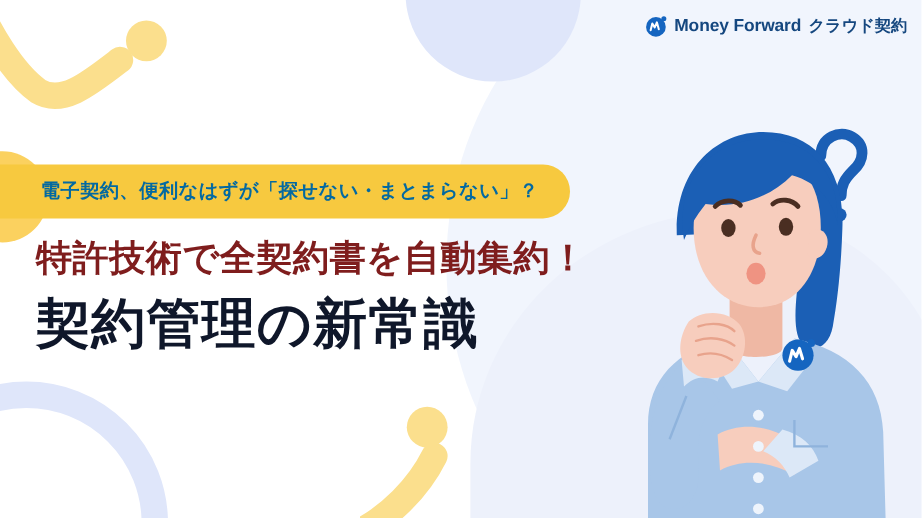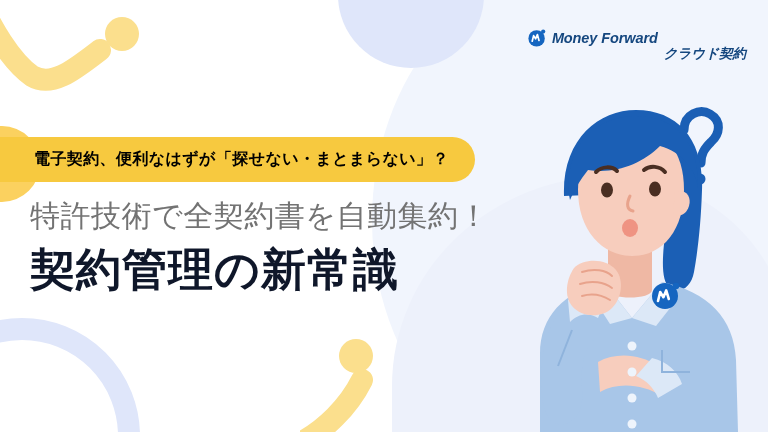--- a/index.html
+++ b/index.html
@@ -75,81 +75,79 @@
   .swoosh {
     position: absolute;
   }
   .swoosh svg { display: block; }
   .swoosh-tl { left: -34px; top: -16px; }
   .swoosh-bc { left: 300px; top: 338px; }
 
   
   .brand {
     position: absolute;
-    right: 22px;
+    right: 12px;
     top: 12px;
     display: flex;
     align-items: center;
     gap: 5px;
-    font-style: italic;
   }
   .brand-mark {
     width: 19px;
     height: 19px;
     flex: 0 0 auto;
   }
   .brand-mark svg { display: block; }
   .brand-word {
     font-size: 14.5px;
     font-weight: bold;
     color: #15477f;
     letter-spacing: -0.1px;
     white-space: nowrap;
   }
   .brand-suffix {
     font-size: 13.5px;
     font-weight: bold;
     color: #15477f;
     white-space: nowrap;
     margin-left: 1px;
-    margin-top: 33px;
   }
 
   
   .eyebrow {
     position: absolute;
     left: 0;
     top: 137px;
     height: 45px;
     padding: 0 26px 0 34px;
     display: flex;
     align-items: center;
     background: #f7c93f;
     border-radius: 0 24px 24px 0;
     box-sizing: border-box;
   }
   .eyebrow-text {
     font-size: 16px;
     font-weight: bold;
-    color: #000000;
+    color: #0369a1;
     letter-spacing: 0.4px;
     white-space: nowrap;
   }
 
   
   .headline {
     position: absolute;
     left: 30px;
     top: 196px;
     width: 520px;
   }
   .headline-line1 {
     font-size: 30px;
-    font-weight: normal;
-    color: #737373;
+    font-weight: bold;
+    color: #7f1d1d;
     letter-spacing: 0.5px;
     line-height: 1.3;
     white-space: nowrap;
   }
   .headline-line2 {
     font-size: 45px;
     font-weight: bold;
     color: #0f172a;
     letter-spacing: 1px;
     line-height: 1.3;

